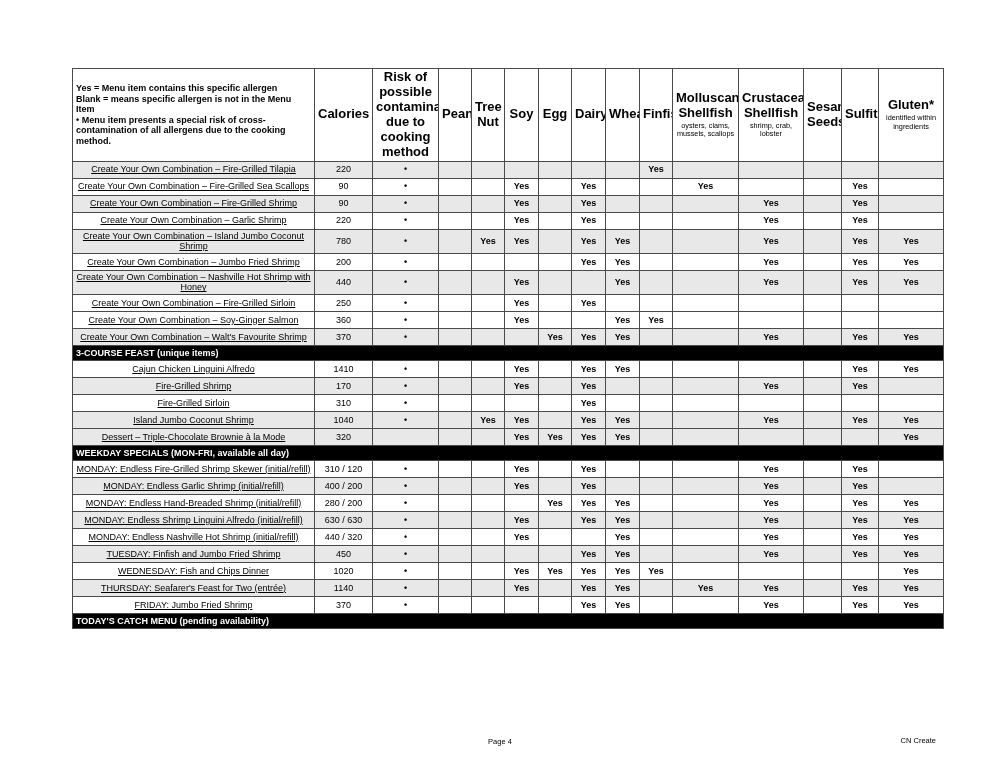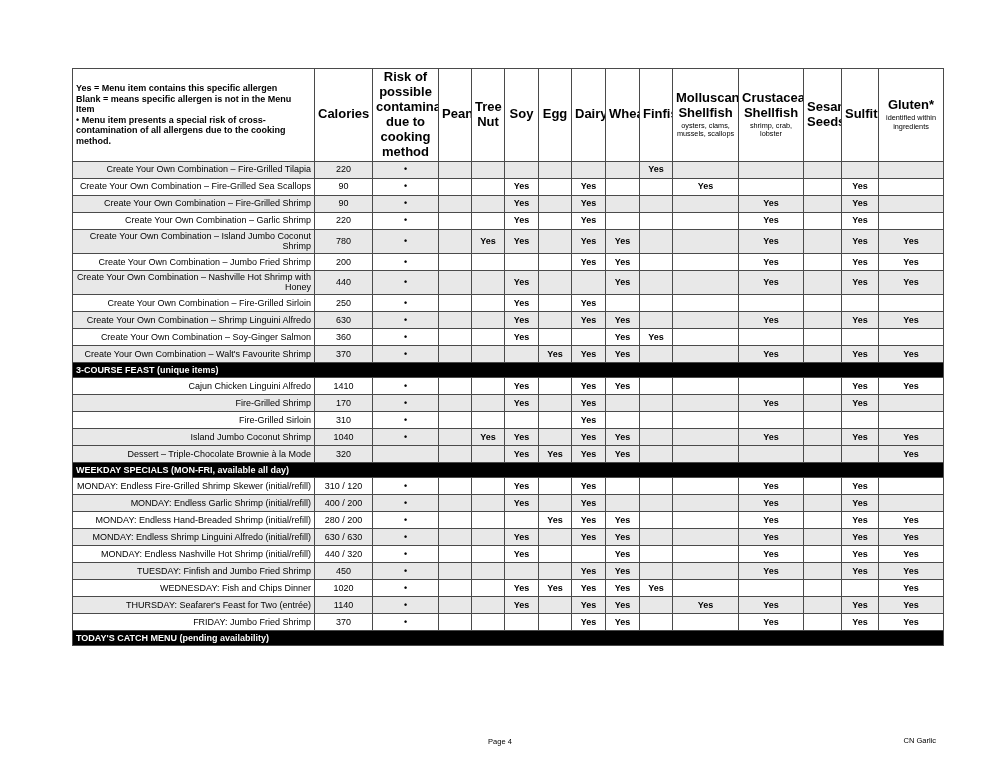--- a/index.html
+++ b/index.html
@@ -13,21 +13,21 @@
   }
   #allergen-table th,#allergen-table td{
     border:1px solid #4a4a4a;padding:1px 3px;vertical-align:middle;
     font-size:9px;line-height:1.18;overflow:hidden;
   }
   thead th{background:#fff;text-align:center;font-weight:bold;height:86px;}
   .col-label{font-weight:bold;font-size:13px;line-height:1.15;}
   .col-sub{font-weight:normal;font-size:7.3px;line-height:1.15;margin-top:1px;}
   #legend-cell{text-align:left;vertical-align:bottom;font-size:8.2px;font-weight:bold;line-height:1.32;padding:3px 4px;}
   tbody td{height:14px;}
-  td.item{text-align:right;font-size:8.5px;padding:2px 3px;}
+  td.item{text-align:center;font-size:8.5px;padding:2px 3px;text-decoration:underline;}
   td.num{text-align:center;font-size:8.5px;}
   td.risk{text-align:center;font-size:10px;font-weight:bold;}
   td.yes{text-align:center;font-weight:bold;font-size:8.5px;}
   tr.stripe td{background:#e8e8e8;}
   tr.section-row td{
     background:#000000;color:#fff;font-weight:bold;text-align:left;
     font-size:9px;padding:2px 4px;border-color:#000;height:12px;
   }
   .footer-center{position:absolute;left:0;right:0;top:737px;text-align:center;font-size:7.5px;}
   .footer-right{position:absolute;right:64px;top:736px;font-size:7.5px;}
@@ -241,37 +241,20 @@
         <td class="yes"></td>
         <td class="yes">Yes</td>
         <td class="yes"></td>
         <td class="yes"></td>
         <td class="yes"></td>
         <td class="yes"></td>
         <td class="yes"></td>
         <td class="yes"></td>
         <td class="yes"></td>
       </tr>
-      <tr class="stripe">
-        <td class="item">Create Your Own Combination – Shrimp Linguini Alfredo</td>
-        <td class="num">630</td>
-        <td class="risk">•</td>
-        <td class="yes"></td>
-        <td class="yes"></td>
-        <td class="yes">Yes</td>
-        <td class="yes"></td>
-        <td class="yes">Yes</td>
-        <td class="yes">Yes</td>
-        <td class="yes"></td>
-        <td class="yes"></td>
-        <td class="yes">Yes</td>
-        <td class="yes"></td>
-        <td class="yes">Yes</td>
-        <td class="yes">Yes</td>
-      </tr>
       <tr>
         <td class="item">Create Your Own Combination – Soy-Ginger Salmon</td>
         <td class="num">360</td>
         <td class="risk">•</td>
         <td class="yes"></td>
         <td class="yes"></td>
         <td class="yes">Yes</td>
         <td class="yes"></td>
         <td class="yes"></td>
         <td class="yes">Yes</td>
@@ -543,13 +526,13 @@
         <td class="yes">Yes</td>
         <td class="yes">Yes</td>
       </tr>
       <tr class="section-row">
         <td colspan="15">TODAY'S CATCH MENU (pending availability)</td>
       </tr>
     </tbody>
 </table>
 
 <div class="footer-center">Page 4</div>
-<div class="footer-right">CN Garlic</div>
+<div class="footer-right">CN Create</div>
 
 </body></html>

